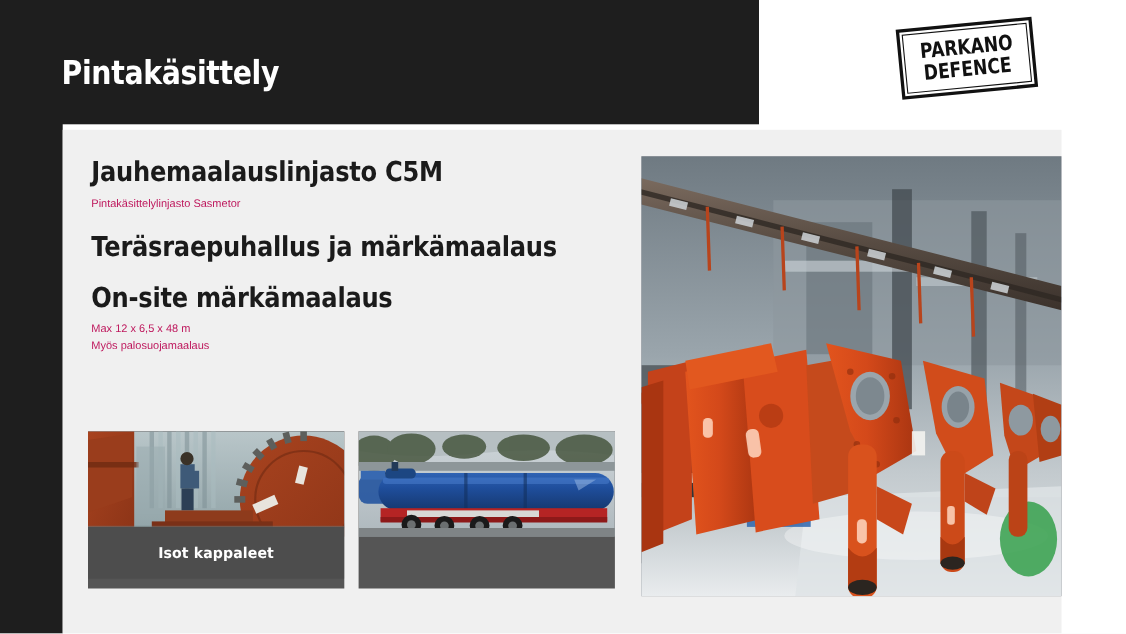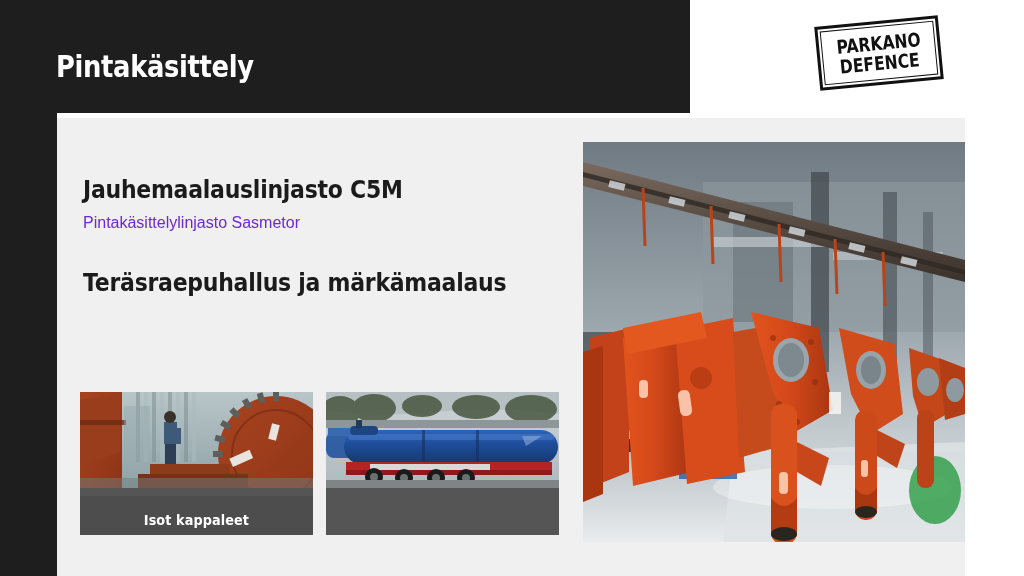--- a/index.html
+++ b/index.html
@@ -70,57 +70,57 @@
     position: absolute; left: 57px; top: 118px;
     width: 908px; height: 458px;
     background: #f0f0f0;
   }
 
   
   .text-col {
     position: absolute; left: 26px; top: 24px;
     width: 480px;
   }
-  .blk { margin-bottom: 17px; margin-top: 33px; }
+  .blk { margin-bottom: 17px; }
   .blk:last-child { margin-bottom: 0; }
   .h-item {
     font-family: "DejaVu Sans", sans-serif;
     font-size: 25px; font-weight: 700;
     color: #1b1b1b;
     letter-spacing: -0.3px;
     line-height: 1.18;
     transform: scaleX(0.88); transform-origin: left center;
     white-space: nowrap;
     margin-bottom: 6px;
   }
   .sub-line {
     font-family: "Liberation Sans", sans-serif;
-    font-size: 16px; font-weight: 400;
-    color: #6d28d9;
+    font-size: 10px; font-weight: 400;
+    color: #be185d;
     line-height: 1.5;
     white-space: nowrap;
   }
 
   
   .thumbs {
     position: absolute; left: 23px; top: 274px;
     display: flex; gap: 13px;
   }
   .thumb {
     width: 233px; height: 143px;
     position: relative; overflow: hidden;
     background: #555;
   }
   .thumb-img {
     position: absolute; left: 0; top: 0;
     width: 233px; height: 96px;
     overflow: hidden;
   }
   .thumb-cap {
-    position: absolute; left: 0; top: 104px;
+    position: absolute; left: 0; top: 87px;
     width: 233px; height: 47px;
     background: #4d4d4d;
     display: flex; align-items: center; justify-content: center;
   }
   .thumb-cap span {
     font-family: "DejaVu Sans", sans-serif;
     font-size: 13.5px; font-weight: 700;
     color: #ffffff; letter-spacing: 0.1px;
     transform: scaleX(0.95); transform-origin: center;
     white-space: nowrap;
@@ -160,20 +160,25 @@
 
       <div class="blk">
         <div class="h-item">Jauhemaalauslinjasto C5M</div>
         <div class="sub-line">Pintakäsittelylinjasto Sasmetor</div>
       </div>
 
       <div class="blk">
         <div class="h-item">Teräsraepuhallus ja märkämaalaus</div>
       </div>
 
+      <div class="blk">
+        <div class="h-item">On-site märkämaalaus</div>
+        <div class="sub-line">Max 12 x 6,5 x 48 m</div>
+        <div class="sub-line">Myös palosuojamaalaus</div>
+      </div>
 
     </div>
 
     <div class="thumbs">
 
       <div class="thumb">
         <div class="thumb-img">
           <svg class="scene" viewBox="0 0 233 96" preserveAspectRatio="xMidYMid slice">
             <defs>
               <linearGradient id="wallG" x1="0" y1="0" x2="0" y2="1">

